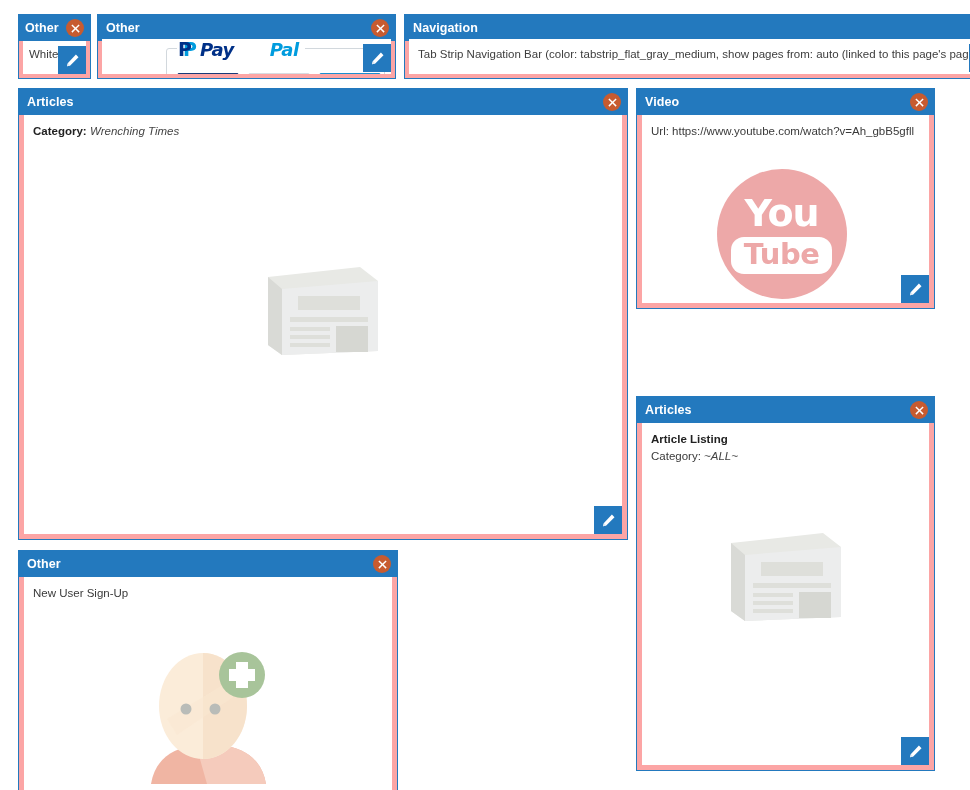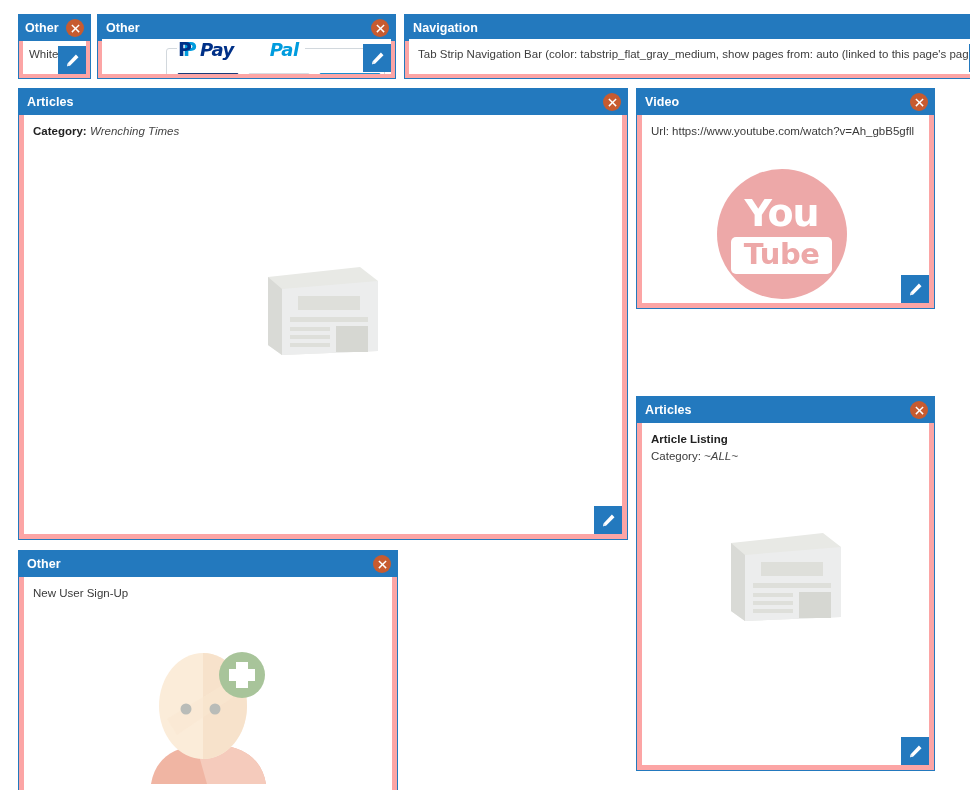--- a/index.html
+++ b/index.html
@@ -107,21 +107,21 @@
     color: #ffffff;
     font-family: "DejaVu Sans", sans-serif;
     font-weight: bold;
     font-size: 38px;
     line-height: 1;
     letter-spacing: -1px;
     margin-bottom: 5px;
   }
   .yt-pill {
     background: #ffffff;
-    border-radius: 5px;
+    border-radius: 13px;
     padding: 2px 13px 4px 13px;
   }
   .yt-tube {
     color: #eda8a8;
     font-family: "DejaVu Sans", sans-serif;
     font-weight: bold;
     font-size: 29px;
     line-height: 1.05;
     letter-spacing: -.5px;
   }

